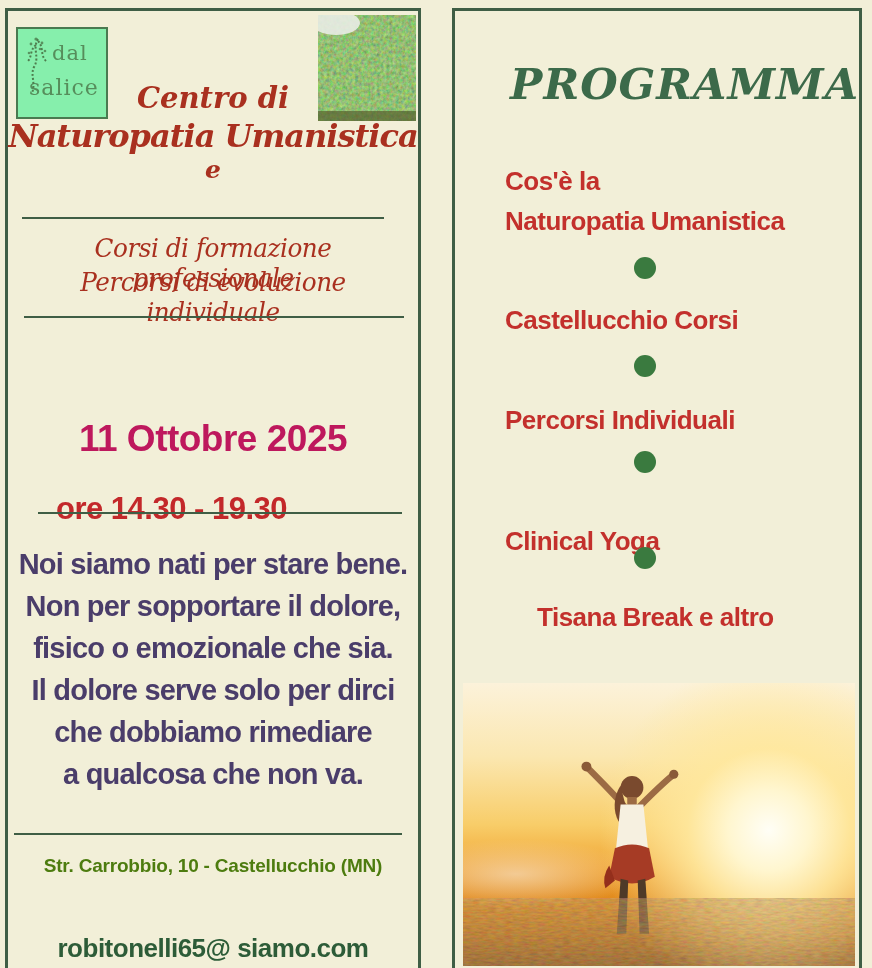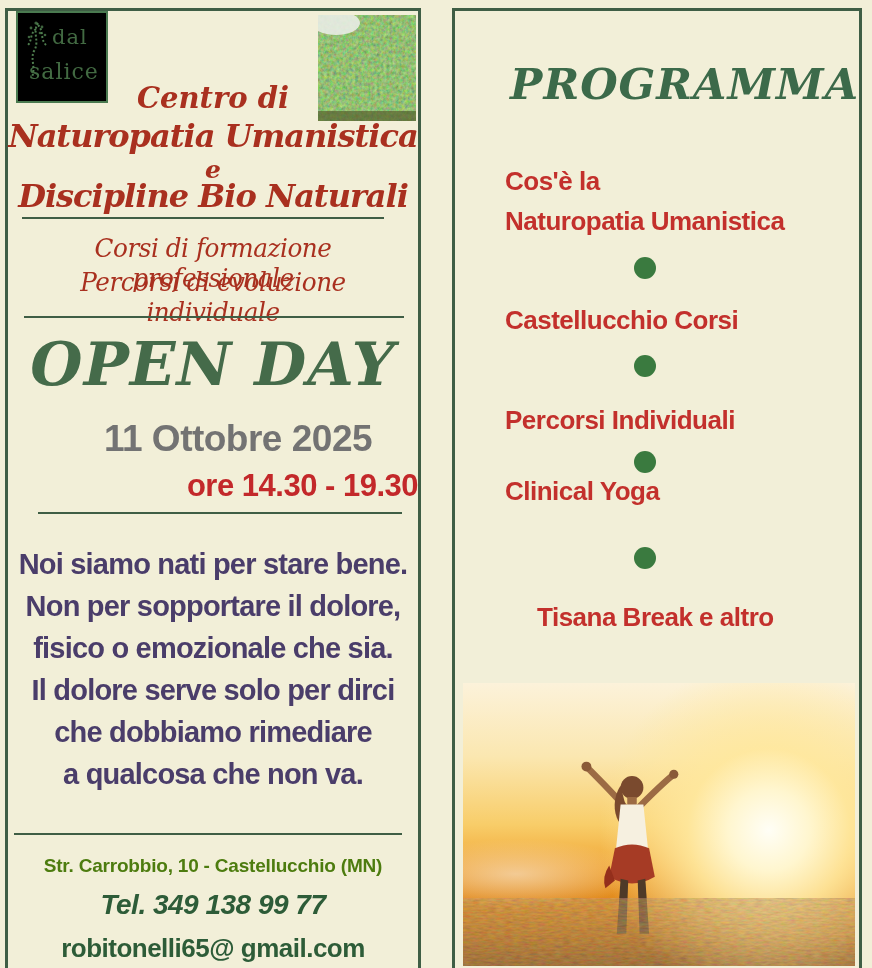--- a/index.html
+++ b/index.html
@@ -11,22 +11,22 @@
   .panel{
     position:absolute;top:8px;height:990px;box-sizing:border-box;
     border:3px solid #3f5e45;background:#f2efd8;
   }
   .left-panel{left:5px;width:416px;}
   .right-panel{left:452px;width:410px;}
   .hr{position:absolute;height:2px;background:#3f5e45;}
 
   
   .logo-box{
-    position:absolute;left:8px;top:0;width:92px;height:92px;
-    background:#000000;border:2px solid #4a7a50;box-sizing:border-box;
+    position:absolute;left:8px;top:16px;width:92px;height:92px;
+    background:#86efac;border:2px solid #4a7a50;box-sizing:border-box;
   }
   .logo-word{position:absolute;color:#4e7d4e;font-family:"DejaVu Serif",serif;
     letter-spacing:1px;opacity:.85;}
   .logo-dal{left:34px;top:12px;font-size:21px;}
   .logo-salice{left:11px;top:46px;font-size:22px;}
   .tree-photo{
     position:absolute;right:2px;top:4px;width:98px;height:106px;overflow:hidden;
   }
   .serif-red{
     position:absolute;width:100%;text-align:center;color:#a9301f;
@@ -43,23 +43,23 @@
   .hr1{top:206px;left:14px;width:362px;}
   .hr2{top:305px;left:16px;width:380px;}
   .hr3{top:501px;left:30px;width:364px;}
   .hr4{top:822px;left:6px;width:388px;}
   .openday{
     position:absolute;top:318px;width:100%;text-align:center;
     color:#456b4a;font-family:"DejaVu Serif",serif;font-style:italic;
     font-weight:bold;font-size:60px;letter-spacing:1px;
   }
   .evdate{position:absolute;top:407px;width:100%;text-align:center;
-    color:#737373;font-weight:bold;font-size:37px;letter-spacing:-.5px;padding-left:25px;}
-  .evtime{position:absolute;top:457px;width:100%;text-align:right;
-    color:#c3282a;font-weight:bold;font-size:31px;letter-spacing:-.5px;}
+    color:#be185d;font-weight:bold;font-size:37px;letter-spacing:-.5px;}
+  .evtime{position:absolute;top:480px;width:100%;text-align:left;
+    color:#c3282a;font-weight:bold;font-size:31px;letter-spacing:-.5px;padding-left:48px;}
   .quote{
     position:absolute;top:532px;width:100%;text-align:center;
     color:#4a3d6a;font-weight:bold;font-size:29px;line-height:42px;
     letter-spacing:-.8px;white-space:pre-line;
   }
   .addr{position:absolute;top:844px;width:100%;text-align:center;
     color:#4d7c0f;font-weight:bold;font-size:19px;letter-spacing:-.2px;}
   .phone{position:absolute;top:878px;width:100%;text-align:center;
     color:#2d5c38;font-weight:bold;font-style:italic;font-size:28px;
     letter-spacing:-.5px;}
@@ -69,21 +69,21 @@
   
   .programma{
     position:absolute;top:48px;width:100%;text-align:right;
     color:#3c6a4a;font-family:"DejaVu Serif",serif;font-style:italic;
     font-weight:bold;font-size:43px;letter-spacing:1px;
   }
   .program-item{
     position:absolute;left:50px;color:#c3302c;font-weight:bold;
     font-size:26px;line-height:40px;letter-spacing:-.5px;white-space:pre-line;
   }
-  .pi0{top:150px;}.pi1{top:289px;}.pi2{top:389px;}.pi3{top:460px;}.pi4{top:586px;margin-left:32px;}
+  .pi0{top:150px;}.pi1{top:289px;}.pi2{top:389px;}.pi3{top:510px;}.pi4{top:586px;margin-left:32px;}
   .dot{
     position:absolute;left:179px;width:22px;height:22px;border-radius:50%;
     background:#3a7a3f;
   }
   .d0{top:246px;}.d1{top:344px;}.d2{top:440px;}.d3{top:536px;}
   .sun-photo{
     position:absolute;left:8px;top:672px;width:392px;height:283px;overflow:hidden;
     background:
       radial-gradient(circle at 78% 52%, #fffef6 0%, #fff6cf 12%, rgba(255,232,158,.9) 24%, rgba(252,198,88,0) 50%),
       linear-gradient(180deg,#fcf2da 0%,#fbe7b0 26%,#f8cd69 50%,#f0a433 66%,#dd8418 79%,#b2650f 90%,#774312 100%);
@@ -130,47 +130,44 @@
         </defs>
         <rect width="98" height="106" filter="url(#foliage)"></rect>
         <ellipse cx="18" cy="8" rx="24" ry="12" fill="#e9ece6" opacity="0.9"></ellipse>
         <rect x="0" y="96" width="98" height="10" fill="#55602e" opacity="0.7"></rect>
       </svg>
     </div>
 
     <div class="serif-red t1">Centro di</div>
     <div class="serif-red t2">Naturopatia Umanistica</div>
     <div class="serif-red t3">e</div>
-    <div class="serif-red t4">Discipline Bio Naturali</div>
 
     <div class="hr hr1"></div>
 
     <div class="serif-red sub s1">Corsi di formazione professionale</div>
     <div class="serif-red sub s2">Percorsi di evoluzione individuale</div>
 
     <div class="hr hr2"></div>
 
-    <div class="openday">OPEN DAY</div>
     <div class="evdate">11 Ottobre 2025</div>
     <div class="evtime">ore 14.30 - 19.30</div>
 
     <div class="hr hr3"></div>
 
     <div class="quote">Noi siamo nati per stare bene.
 Non per sopportare il dolore,
 fisico o emozionale che sia.
 Il dolore serve solo per dirci
 che dobbiamo rimediare
 a qualcosa che non va.</div>
 
     <div class="hr hr4"></div>
 
     <div class="addr">Str. Carrobbio, 10 - Castellucchio (MN)</div>
-    <div class="phone">Tel. 349 138 99 77</div>
-    <div class="email">robitonelli65@ gmail.com</div>
+    <div class="email">robitonelli65@ siamo.com</div>
   </div>
 
   <div class="panel right-panel">
 
     <div class="programma">PROGRAMMA</div>
 
     <div class="program-item pi0">Cos'è la
 Naturopatia Umanistica</div>
     <div class="dot d0"></div>
     <div class="program-item pi1">Castellucchio Corsi</div>

